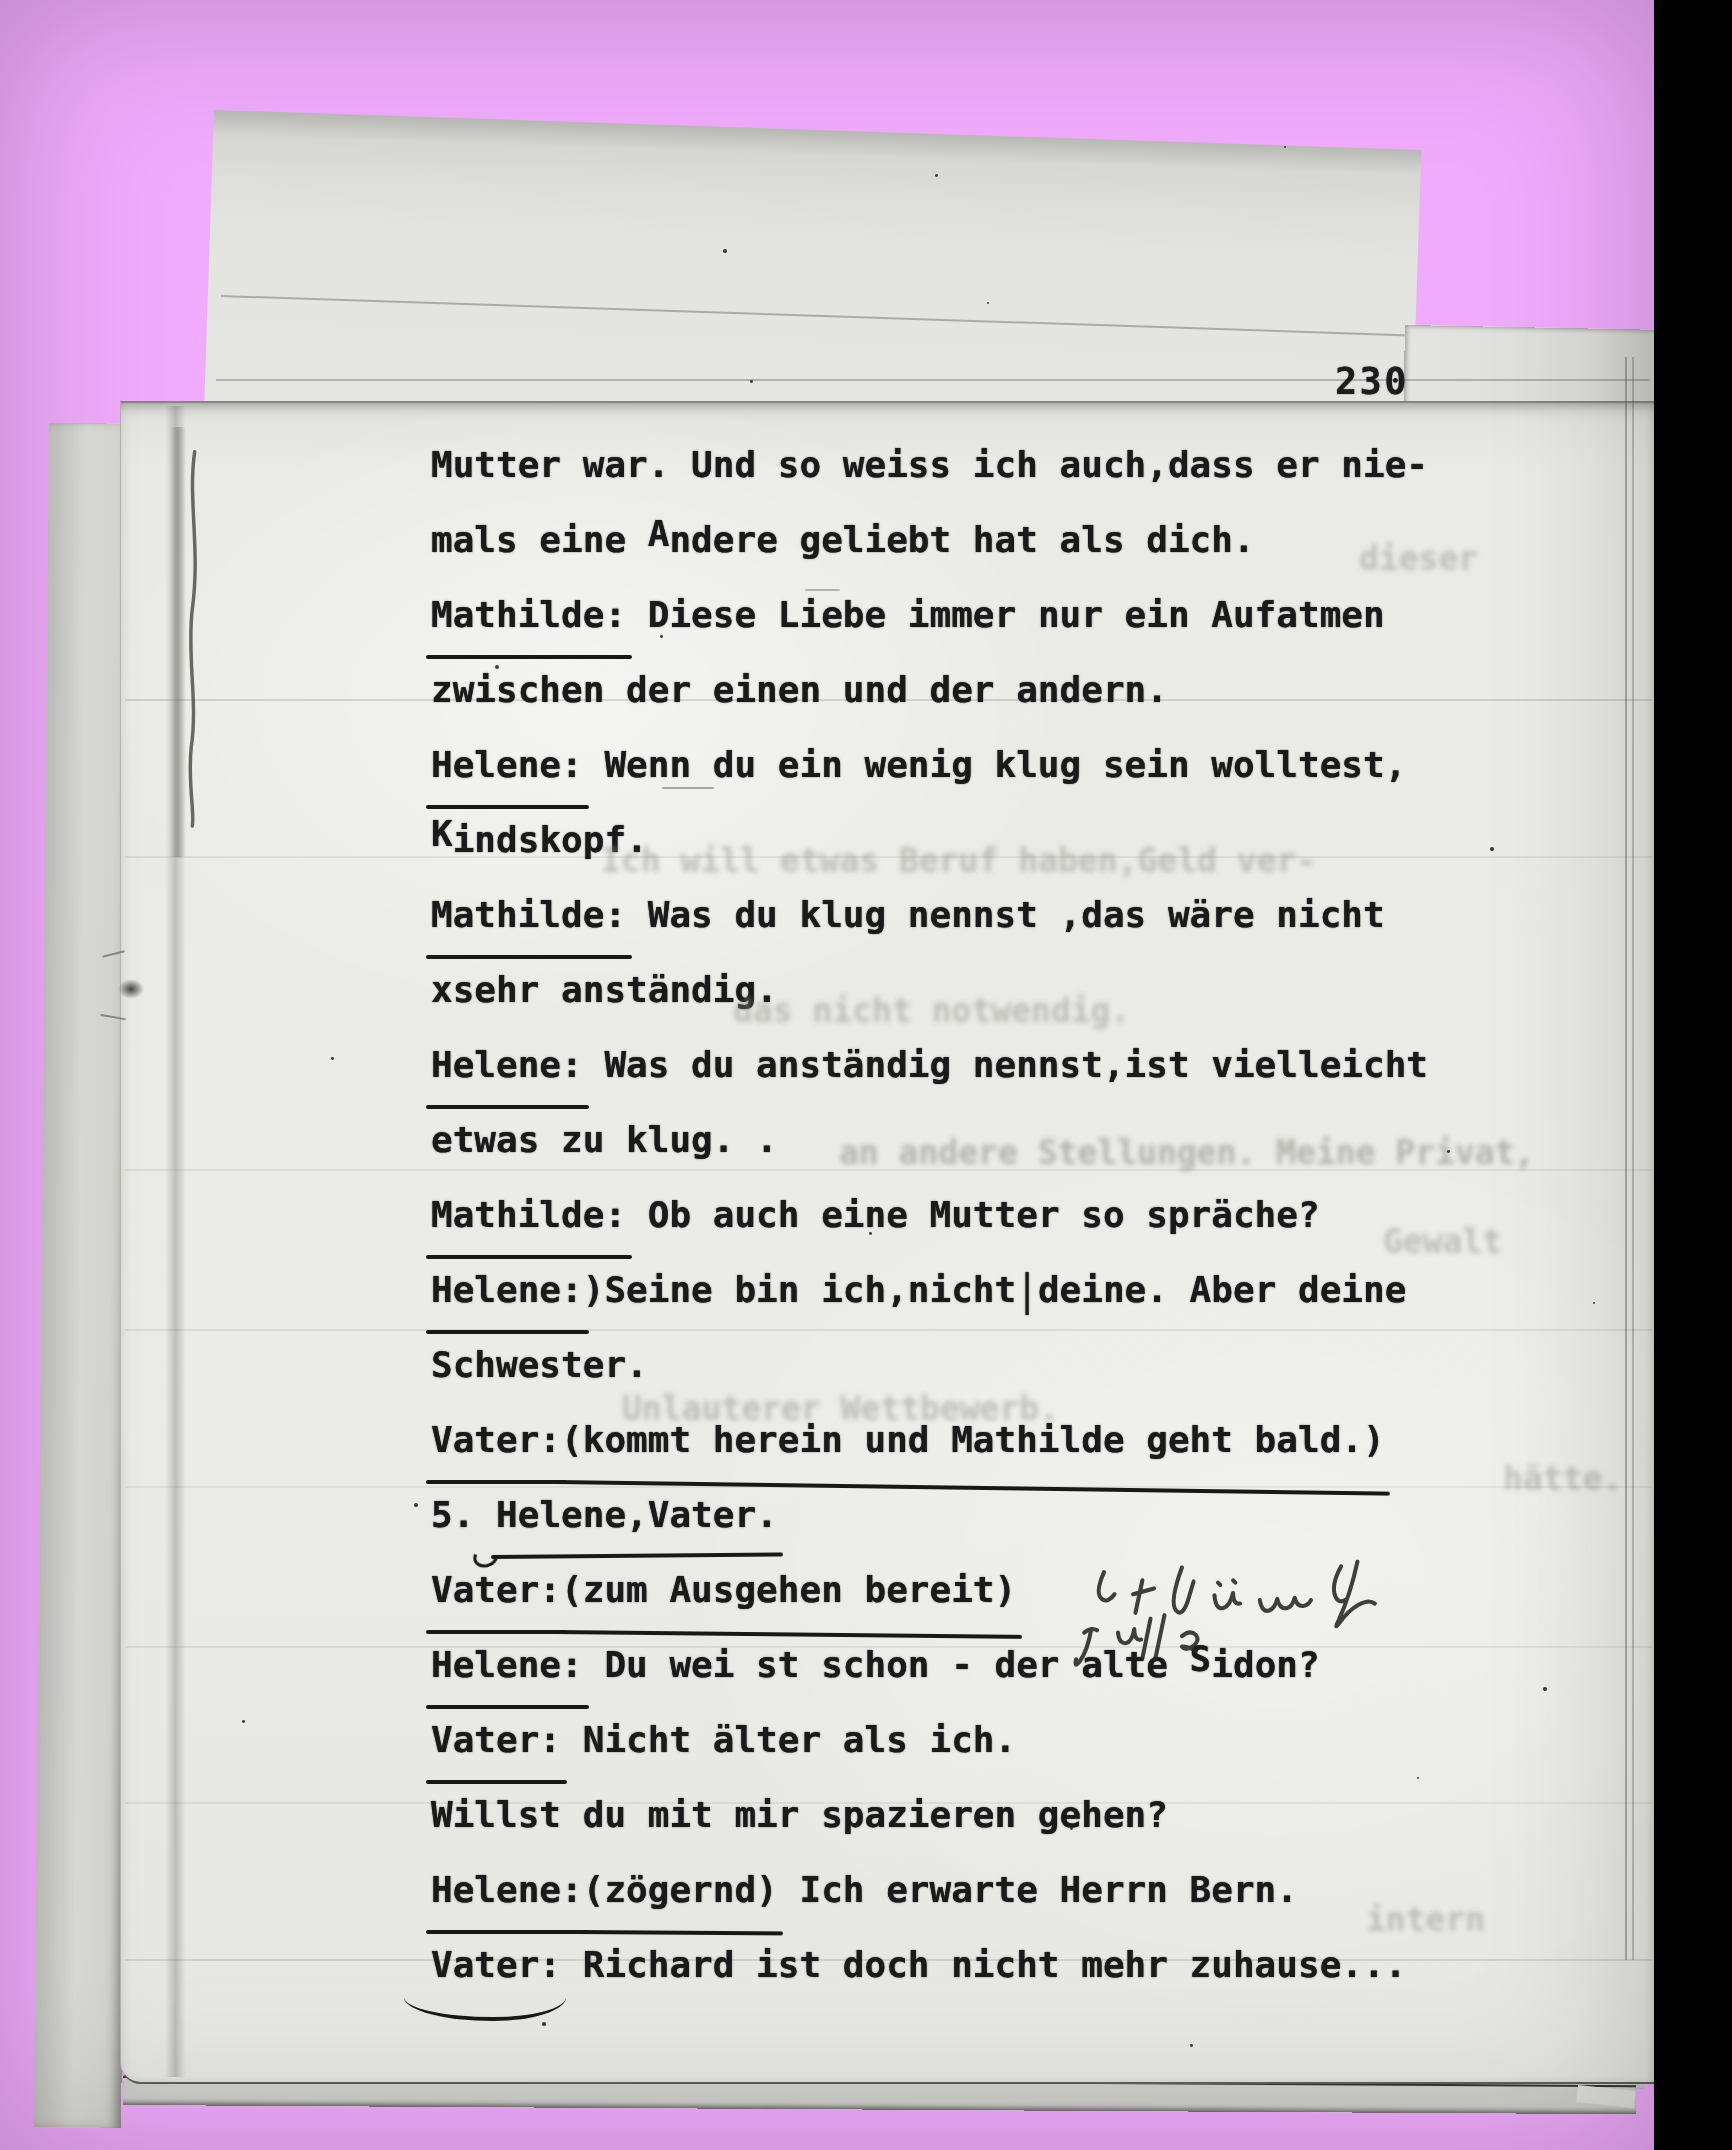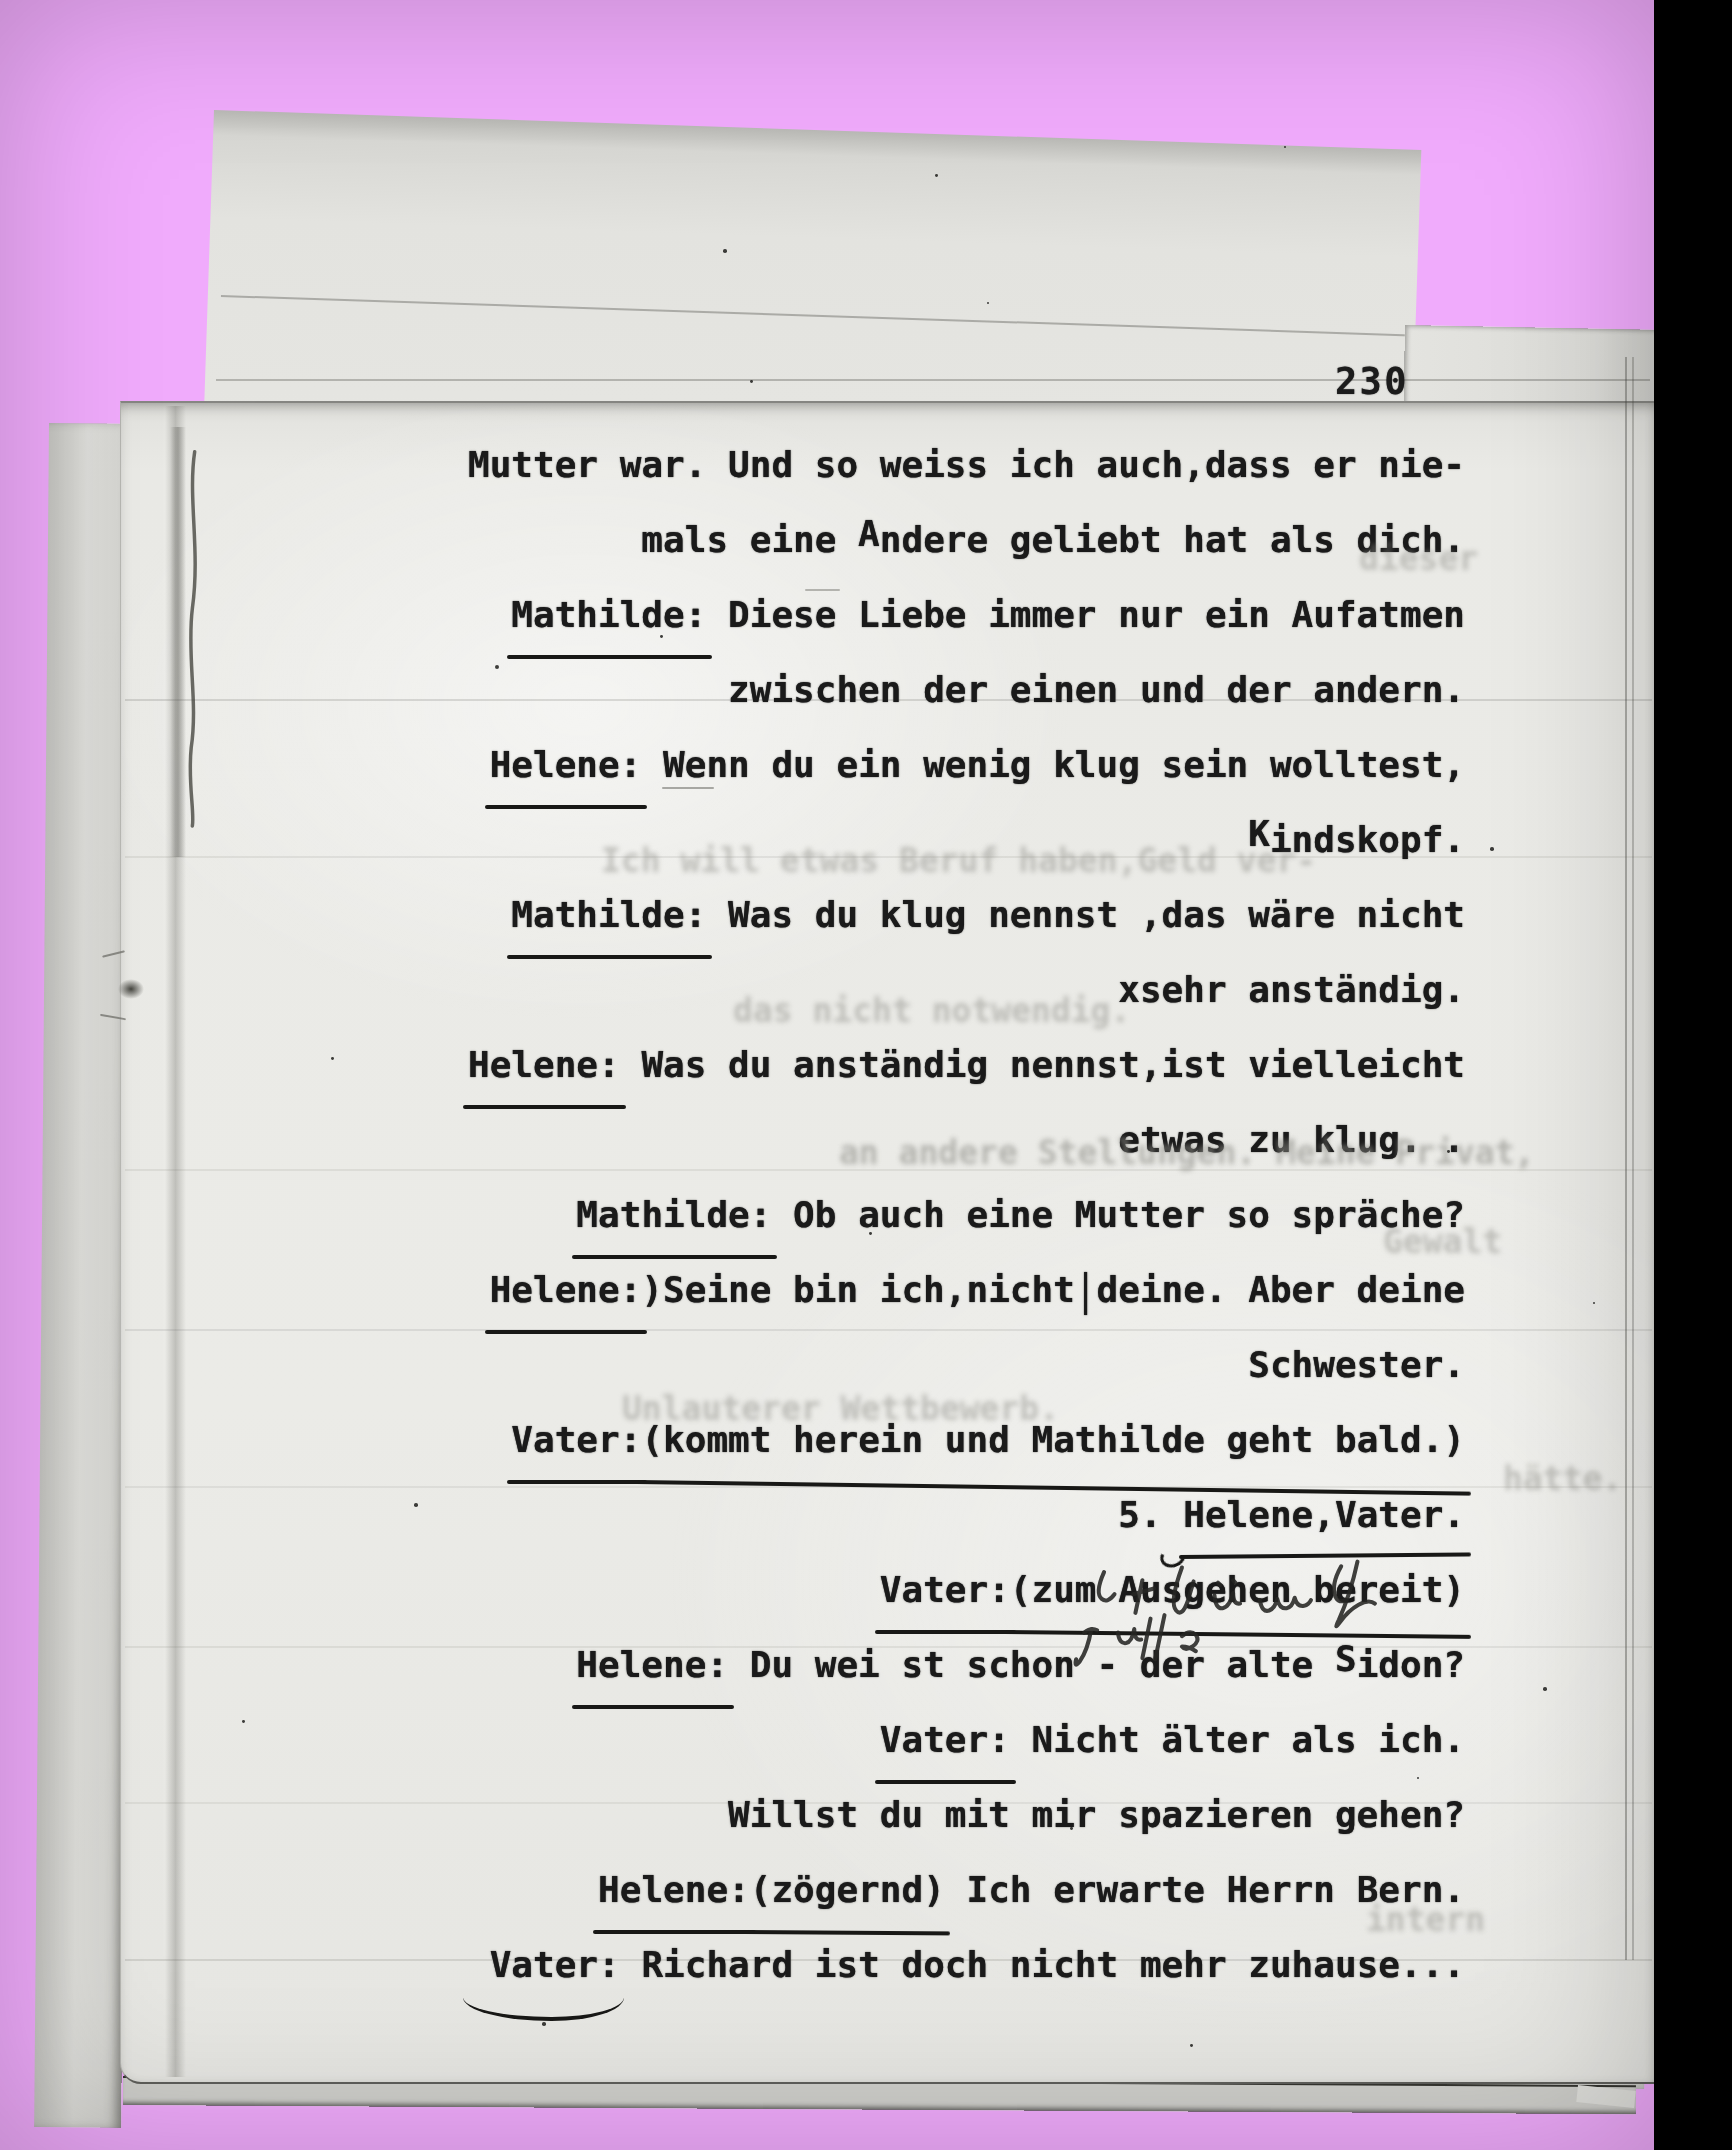--- a/index.html
+++ b/index.html
@@ -46,21 +46,21 @@
     background:linear-gradient(90deg,rgba(70,70,64,.38) 0 1.7px,rgba(0,0,0,0) 1.7px 7px,rgba(70,70,64,.28) 7px 8.7px,rgba(0,0,0,0) 8.7px);
     filter:blur(0.3px);}
   .blob{position:absolute;background:radial-gradient(closest-side,#44443e,rgba(68,68,62,0));border-radius:50%;}
   .speck{position:absolute;background:#1d1d1b;border-radius:50%;opacity:.85;}
   .dash{position:absolute;height:1.7px;background:#6a6a64;opacity:.7;border-radius:1.2px;}
   
   .page-number{position:absolute;left:1335px;top:360px;font-size:37px;font-weight:bold;color:#1c1c1c;
     letter-spacing:2.3px;filter:blur(0.2px);text-shadow:0 0 1.2px rgba(25,25,25,.8);}
   .text-block{position:absolute;left:431px;top:427px;width:1034px;font-size:36px;font-weight:bold;
     line-height:75px;color:#1a1a1a;white-space:pre;filter:blur(0.2px);
-    text-shadow:0 0 0.9px rgba(22,22,22,.85),0 0 2.3px rgba(50,50,46,.3);text-align:right;}
+    text-shadow:0 0 0.9px rgba(22,22,22,.85),0 0 2.3px rgba(50,50,46,.3);}
   .tline{height:75px;position:relative;}
   .seg{position:relative;display:inline-block;}
   .seg.up{top:-5.8px;}
   .seg.pen{font-weight:400;transform:scaleY(1.2);}
   .seg.u::after{content:"";position:absolute;left:-4.6px;right:-5.8px;bottom:-7px;height:4.1px;
     background:#181816;border-radius:2.3px;filter:blur(0.3px);
     transform:rotate(var(--tl,0deg));transform-origin:left center;}
   .seg.curl::before{content:"";position:absolute;left:-23px;bottom:-15px;width:20px;height:15px;
     border:3.5px solid #181816;border-radius:50%;border-top-color:transparent;border-right-color:transparent;
     transform:rotate(-24deg);filter:blur(0.3px);}

